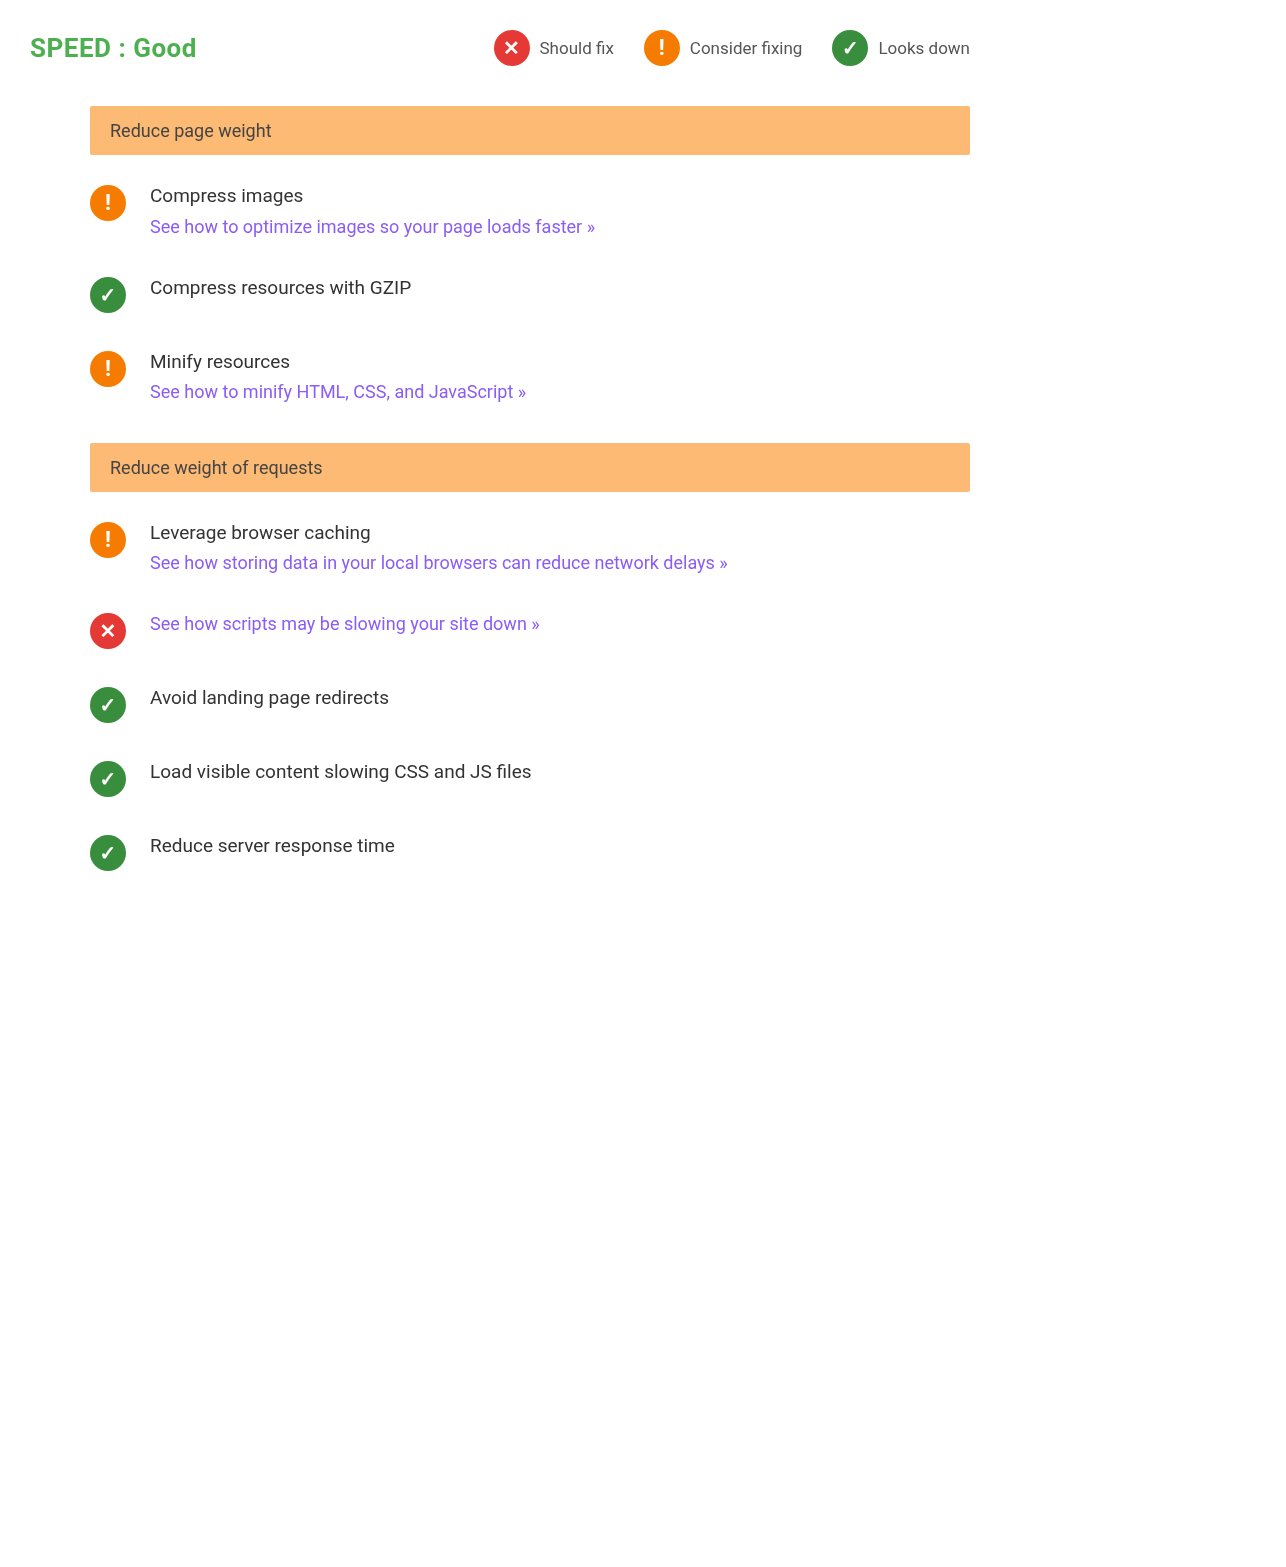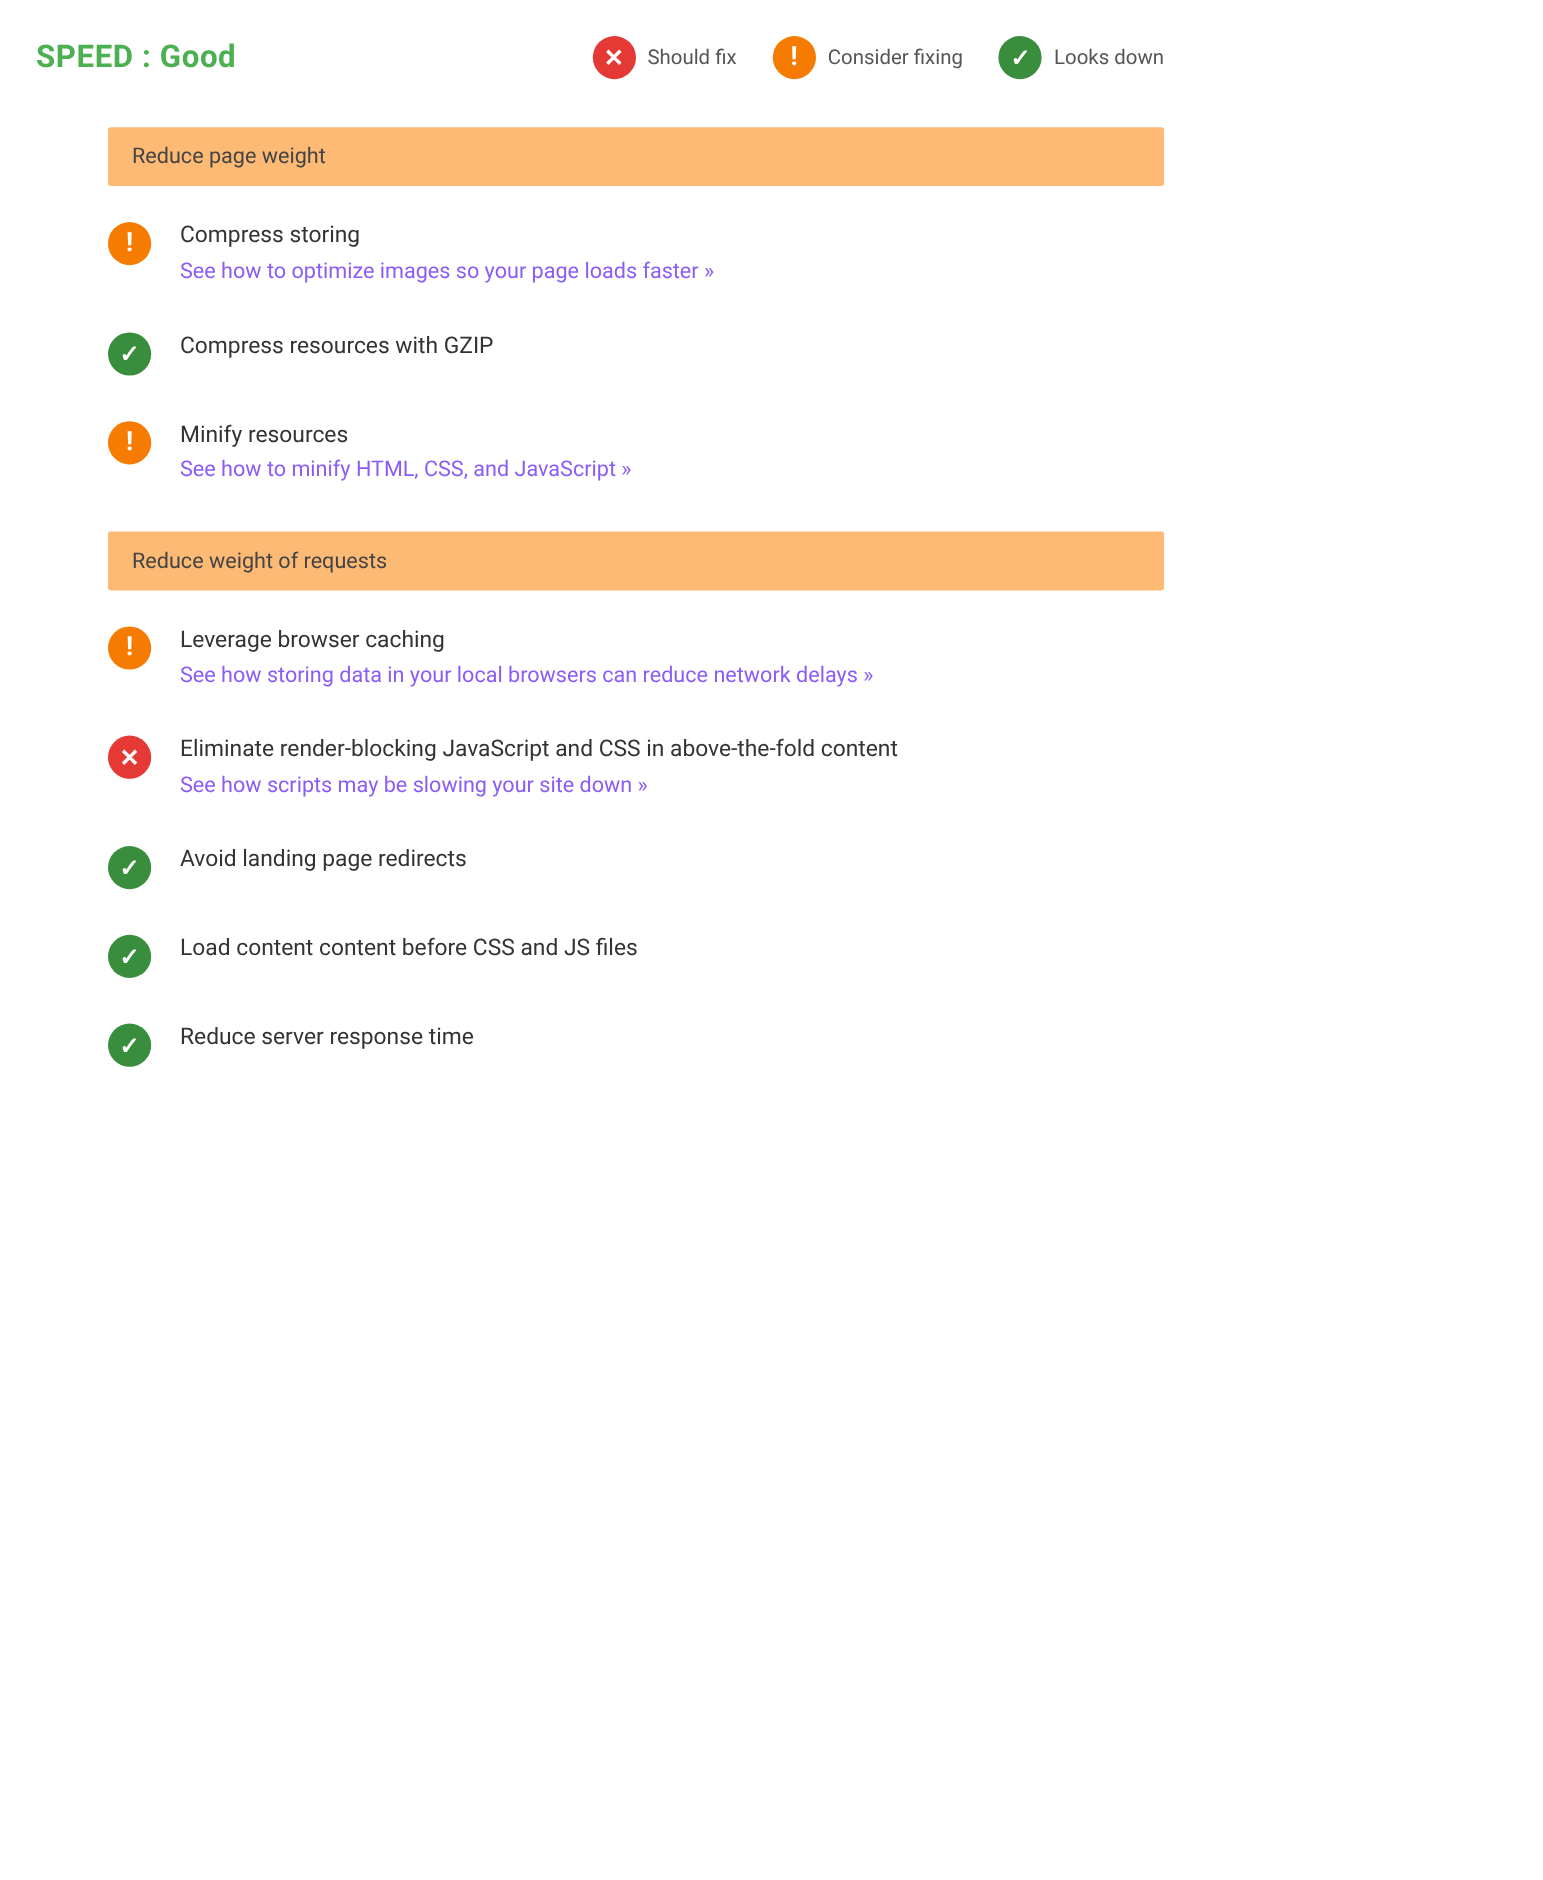--- a/index.html
+++ b/index.html
@@ -186,21 +186,21 @@
 
   <ul class="items-list">
 
     <li class="list-item">
       <div class="item-icon">
         <div class="icon-circle orange">
           <span class="exclaim">!</span>
         </div>
       </div>
       <div class="item-content">
-        <div class="item-title">Compress storing</div>
+        <div class="item-title">Compress images</div>
         <a class="item-link" href="#">See how to optimize images so your page loads faster »</a>
       </div>
     </li>
 
     <li class="list-item">
       <div class="item-icon">
         <div class="icon-circle green">
           <span class="check">✓</span>
         </div>
       </div>
@@ -240,21 +240,20 @@
       </div>
     </li>
 
     <li class="list-item">
       <div class="item-icon">
         <div class="icon-circle red">
           <span class="x-mark">✕</span>
         </div>
       </div>
       <div class="item-content">
-        <div class="item-title">Eliminate render-blocking JavaScript and CSS in above-the-fold content</div>
         <a class="item-link" href="#">See how scripts may be slowing your site down »</a>
       </div>
     </li>
 
     <li class="list-item">
       <div class="item-icon">
         <div class="icon-circle green">
           <span class="check">✓</span>
         </div>
       </div>
@@ -267,21 +266,21 @@
 
   <ul class="items-list">
 
     <li class="list-item">
       <div class="item-icon">
         <div class="icon-circle green">
           <span class="check">✓</span>
         </div>
       </div>
       <div class="item-content">
-        <div class="item-title">Load content content before CSS and JS files</div>
+        <div class="item-title">Load visible content slowing CSS and JS files</div>
       </div>
     </li>
 
     <li class="list-item">
       <div class="item-icon">
         <div class="icon-circle green">
           <span class="check">✓</span>
         </div>
       </div>
       <div class="item-content">

